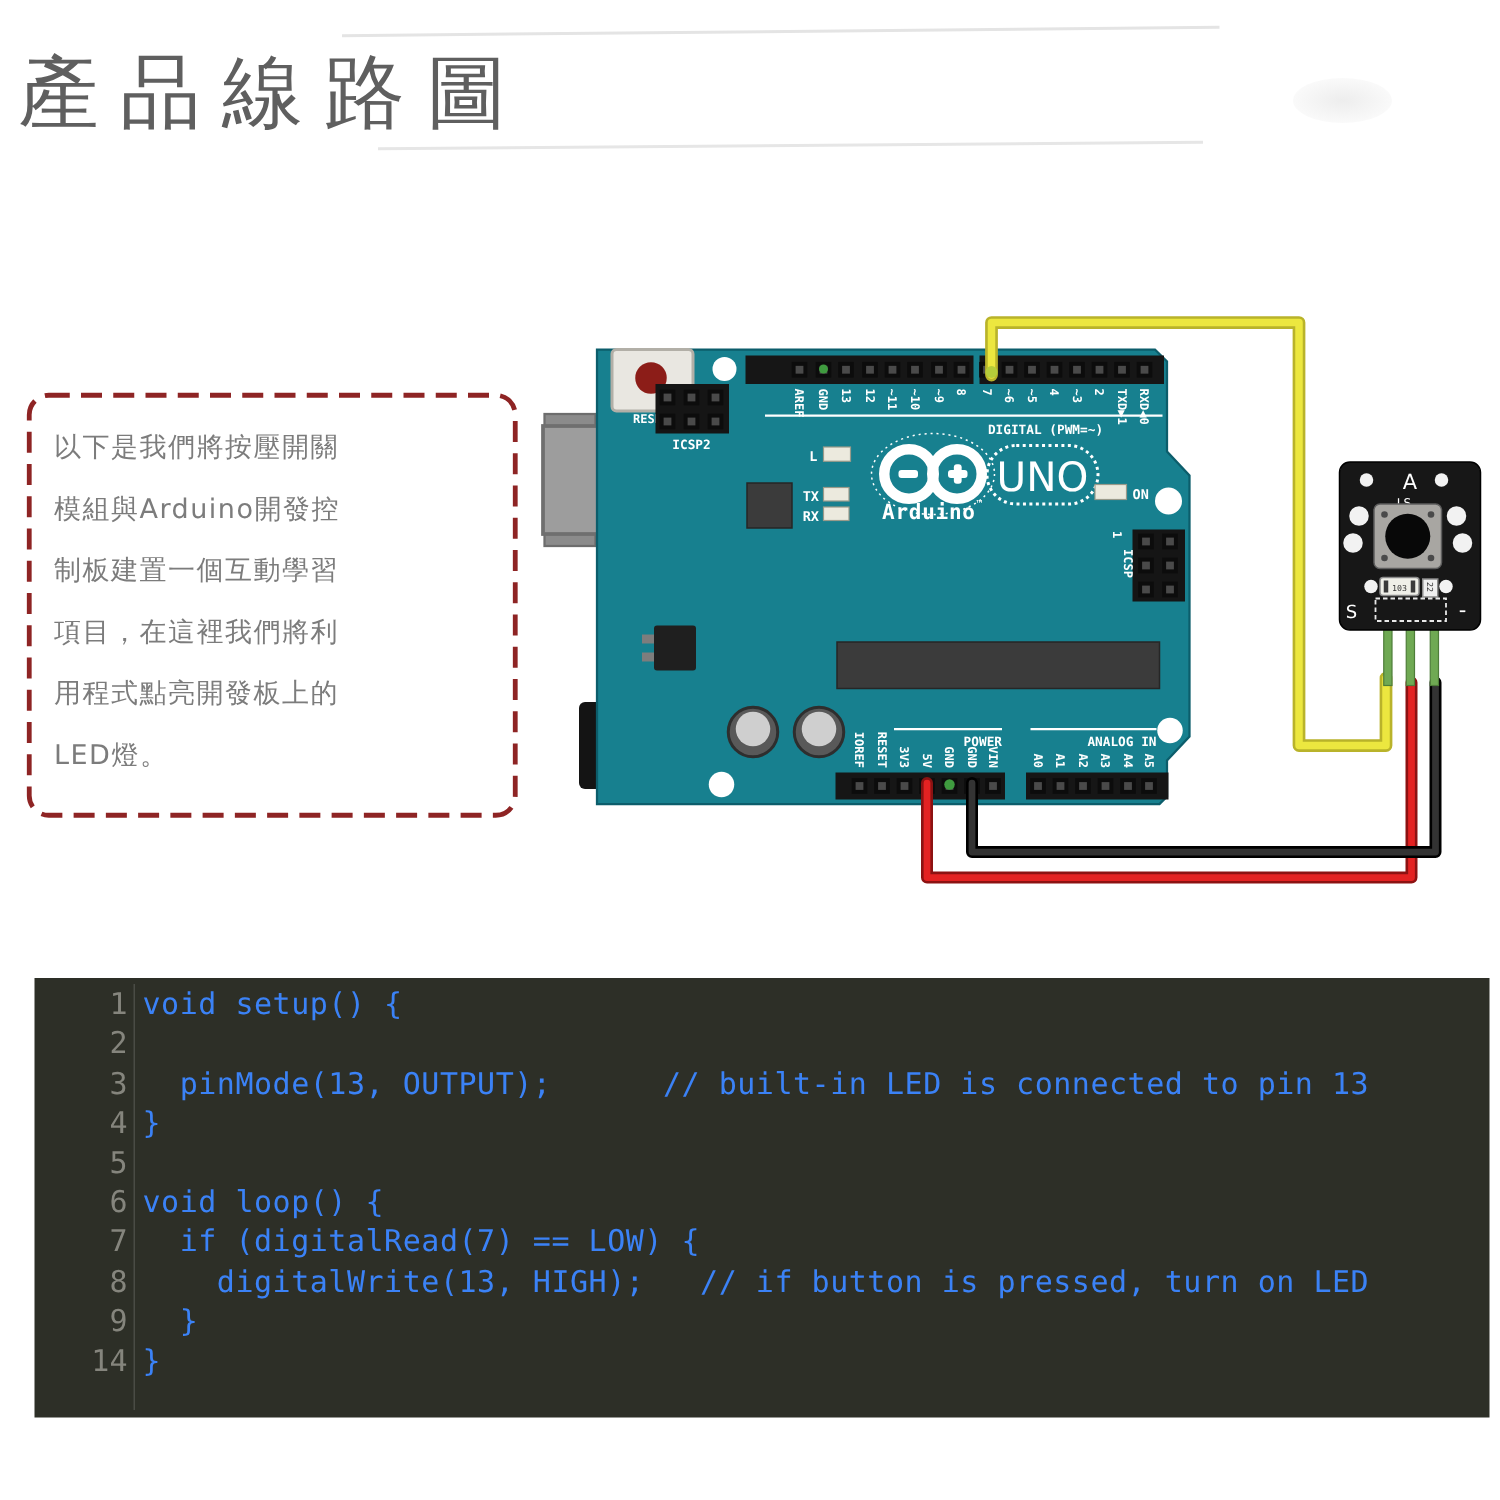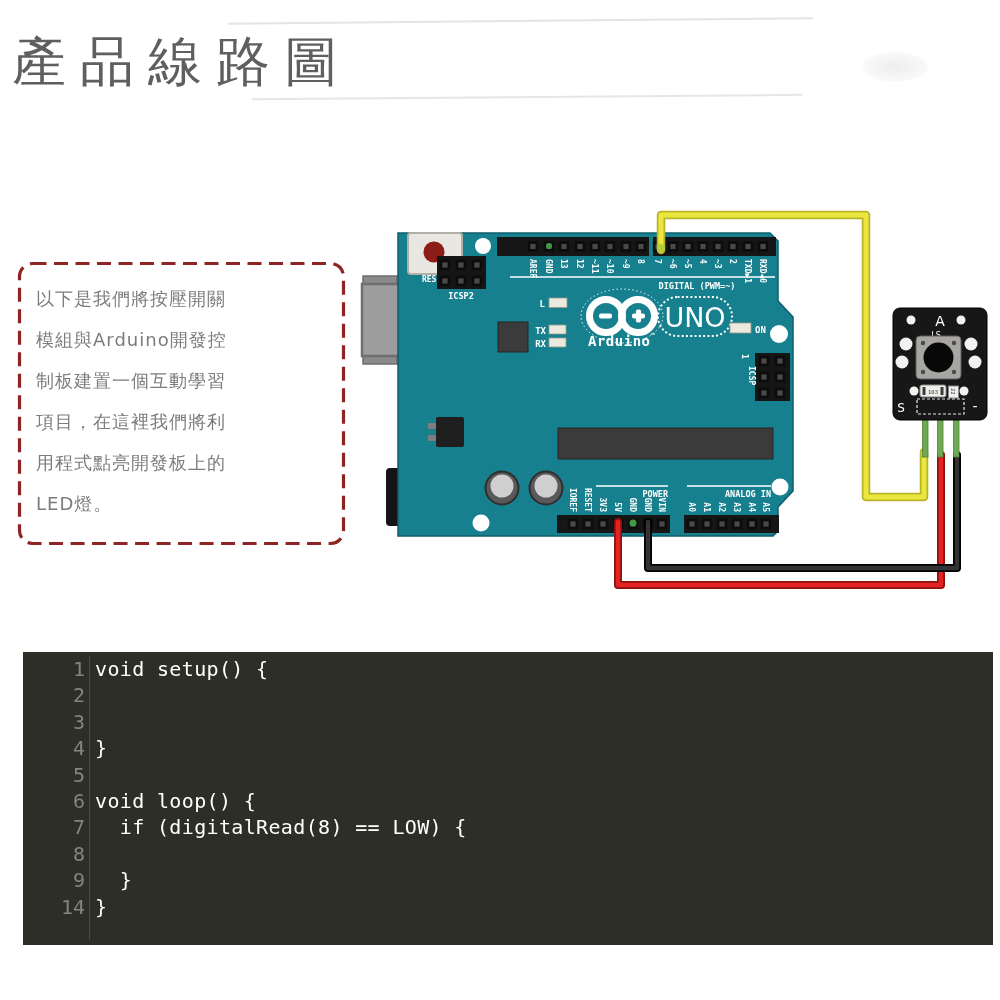--- a/index.html
+++ b/index.html
@@ -17,21 +17,21 @@
   #intro-text{left:36px;top:278px;width:300px;font-size:18px;line-height:41px;
          color:#7c7c7c;white-space:pre-line;letter-spacing:1px;}
   #circuit-svg{left:0;top:0;width:1000px;height:1000px;pointer-events:none;}
   .sk{font-family:"DejaVu Sans Mono",monospace;fill:#ffffff;font-weight:bold;}
   
   #code-block{left:23px;top:652px;width:970px;height:293px;background:#2d2f27;
          font-family:"DejaVu Sans Mono",monospace;font-size:20px;line-height:26.4px;
          padding-top:4px;box-sizing:border-box;}
   .code-line{display:flex;white-space:pre;}
   .ln{width:62px;text-align:right;color:#85857d;flex:0 0 62px;padding-right:10px;}
-  .ct{color:#ffffff;letter-spacing:0.35px;}
+  .ct{color:#3b82f6;letter-spacing:0.35px;}
   #indent-guide{left:89px;top:656px;width:1px;height:284px;background:rgba(255,255,255,0.14);}
 </style>
 </head>
 <body>
 
 <div class="abs" id="title-rule-top"></div>
 <div class="abs" id="title-rule-bottom"></div>
 <div class="abs" id="watermark"></div>
 <div class="abs" id="title">產品線路圖</div>
 <div class="abs" id="intro-text">以下是我們將按壓開關
@@ -281,22 +281,22 @@
     </g>
     <rect x="917" y="399" width="47" height="15" fill="none" stroke="#e8e8e8" stroke-width="1.2" stroke-dasharray="3,2"></rect>
     <text x="901" y="412" text-anchor="middle" font-size="12" fill="#fff" font-family="DejaVu Sans, sans-serif">S</text>
     <text x="975" y="411" text-anchor="middle" font-size="14" fill="#fff" font-family="DejaVu Sans, sans-serif">-</text>
   </g>
 </svg>
 
 <div class="abs" id="code-block">
   <div class="code-line"><span class="ln">1</span><span class="ct">void setup() {</span></div>
   <div class="code-line"><span class="ln">2</span></div>
-  <div class="code-line"><span class="ln">3</span></div>
+  <div class="code-line"><span class="ln">3</span><span class="ct">  pinMode(13, OUTPUT);      // built-in LED is connected to pin 13</span></div>
   <div class="code-line"><span class="ln">4</span><span class="ct">}</span></div>
   <div class="code-line"><span class="ln">5</span><span class="ct"></span></div>
   <div class="code-line"><span class="ln">6</span><span class="ct">void loop() {</span></div>
-  <div class="code-line"><span class="ln">7</span><span class="ct">  if (digitalRead(8) == LOW) {</span></div>
-  <div class="code-line"><span class="ln">8</span></div>
+  <div class="code-line"><span class="ln">7</span><span class="ct">  if (digitalRead(7) == LOW) {</span></div>
+  <div class="code-line"><span class="ln">8</span><span class="ct">    digitalWrite(13, HIGH);   // if button is pressed, turn on LED</span></div>
   <div class="code-line"><span class="ln">9</span><span class="ct">  }</span></div>
   <div class="code-line"><span class="ln">14</span><span class="ct">}</span></div>
 </div>
 <div class="abs" id="indent-guide"></div>
 
 </body></html>

